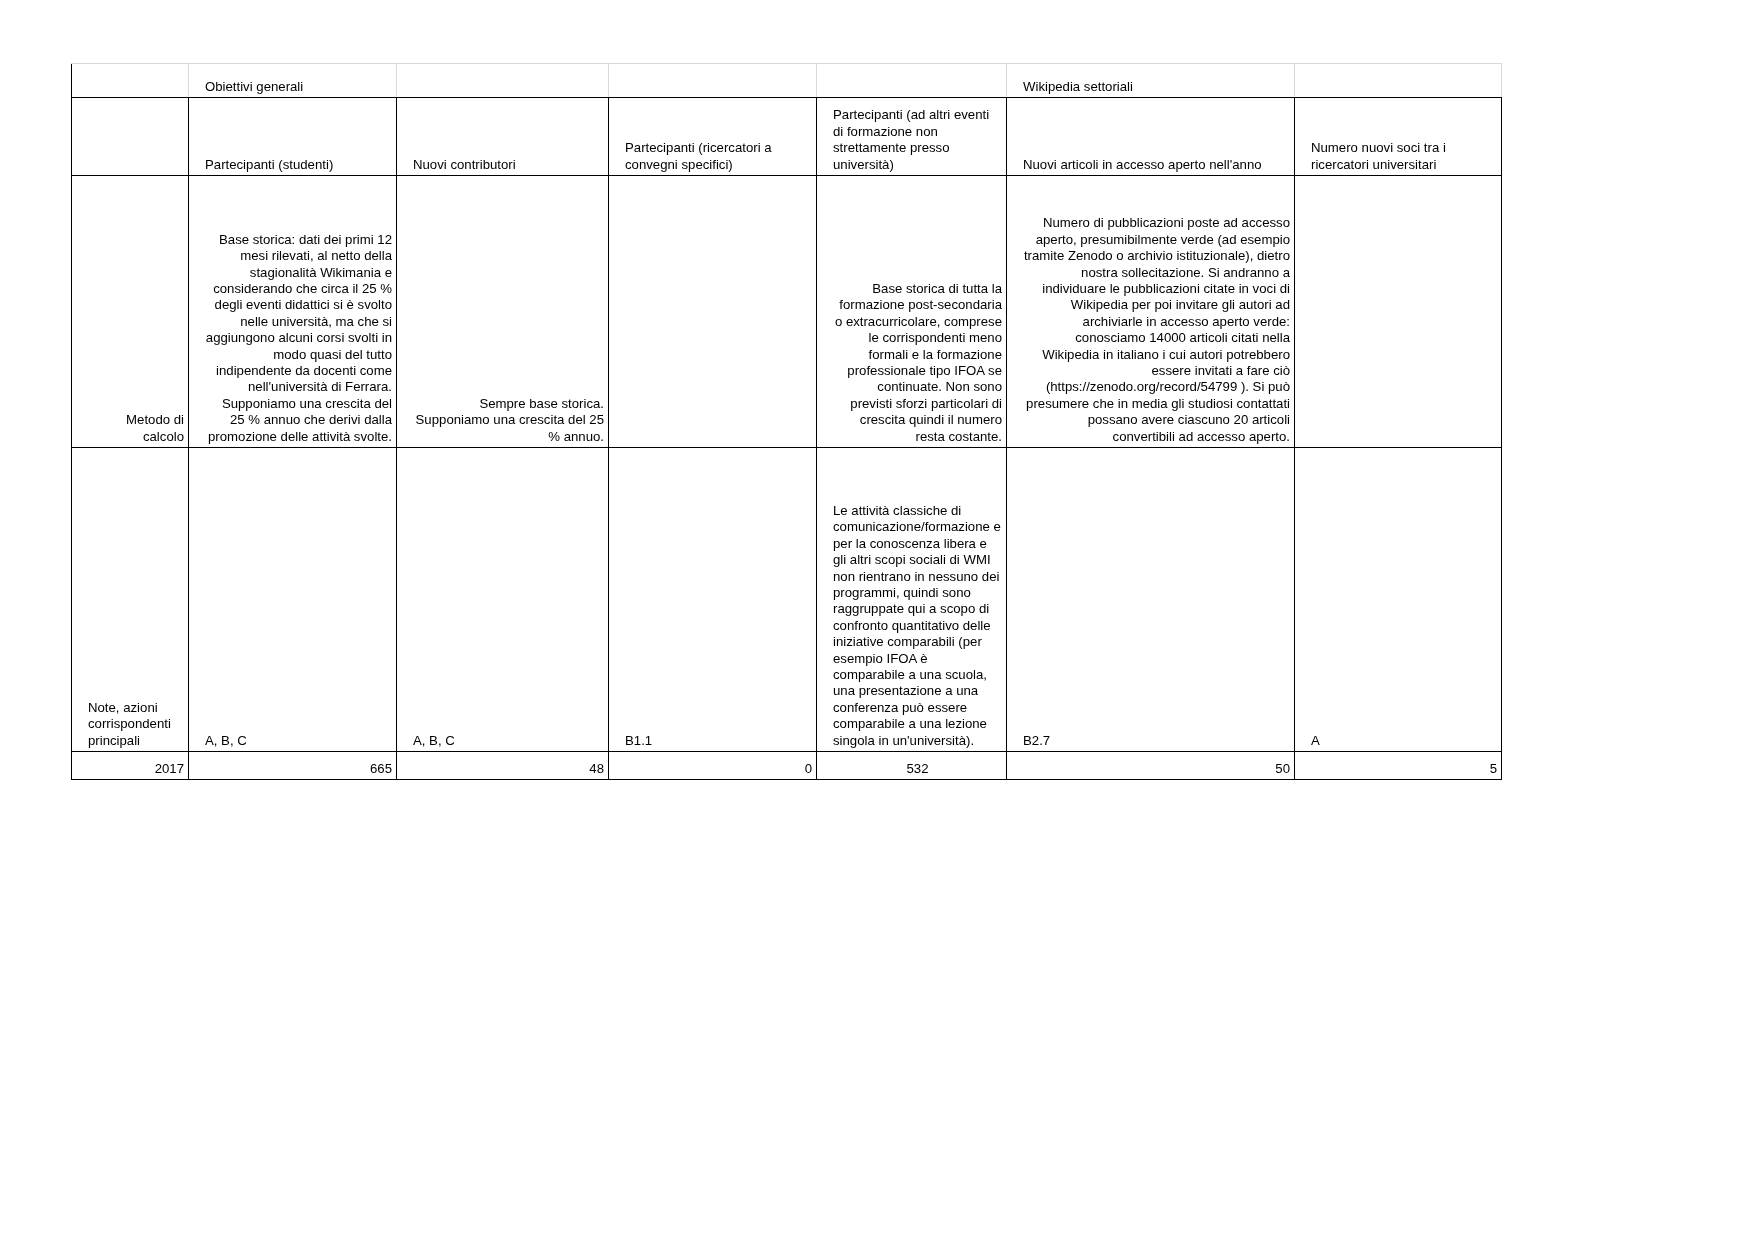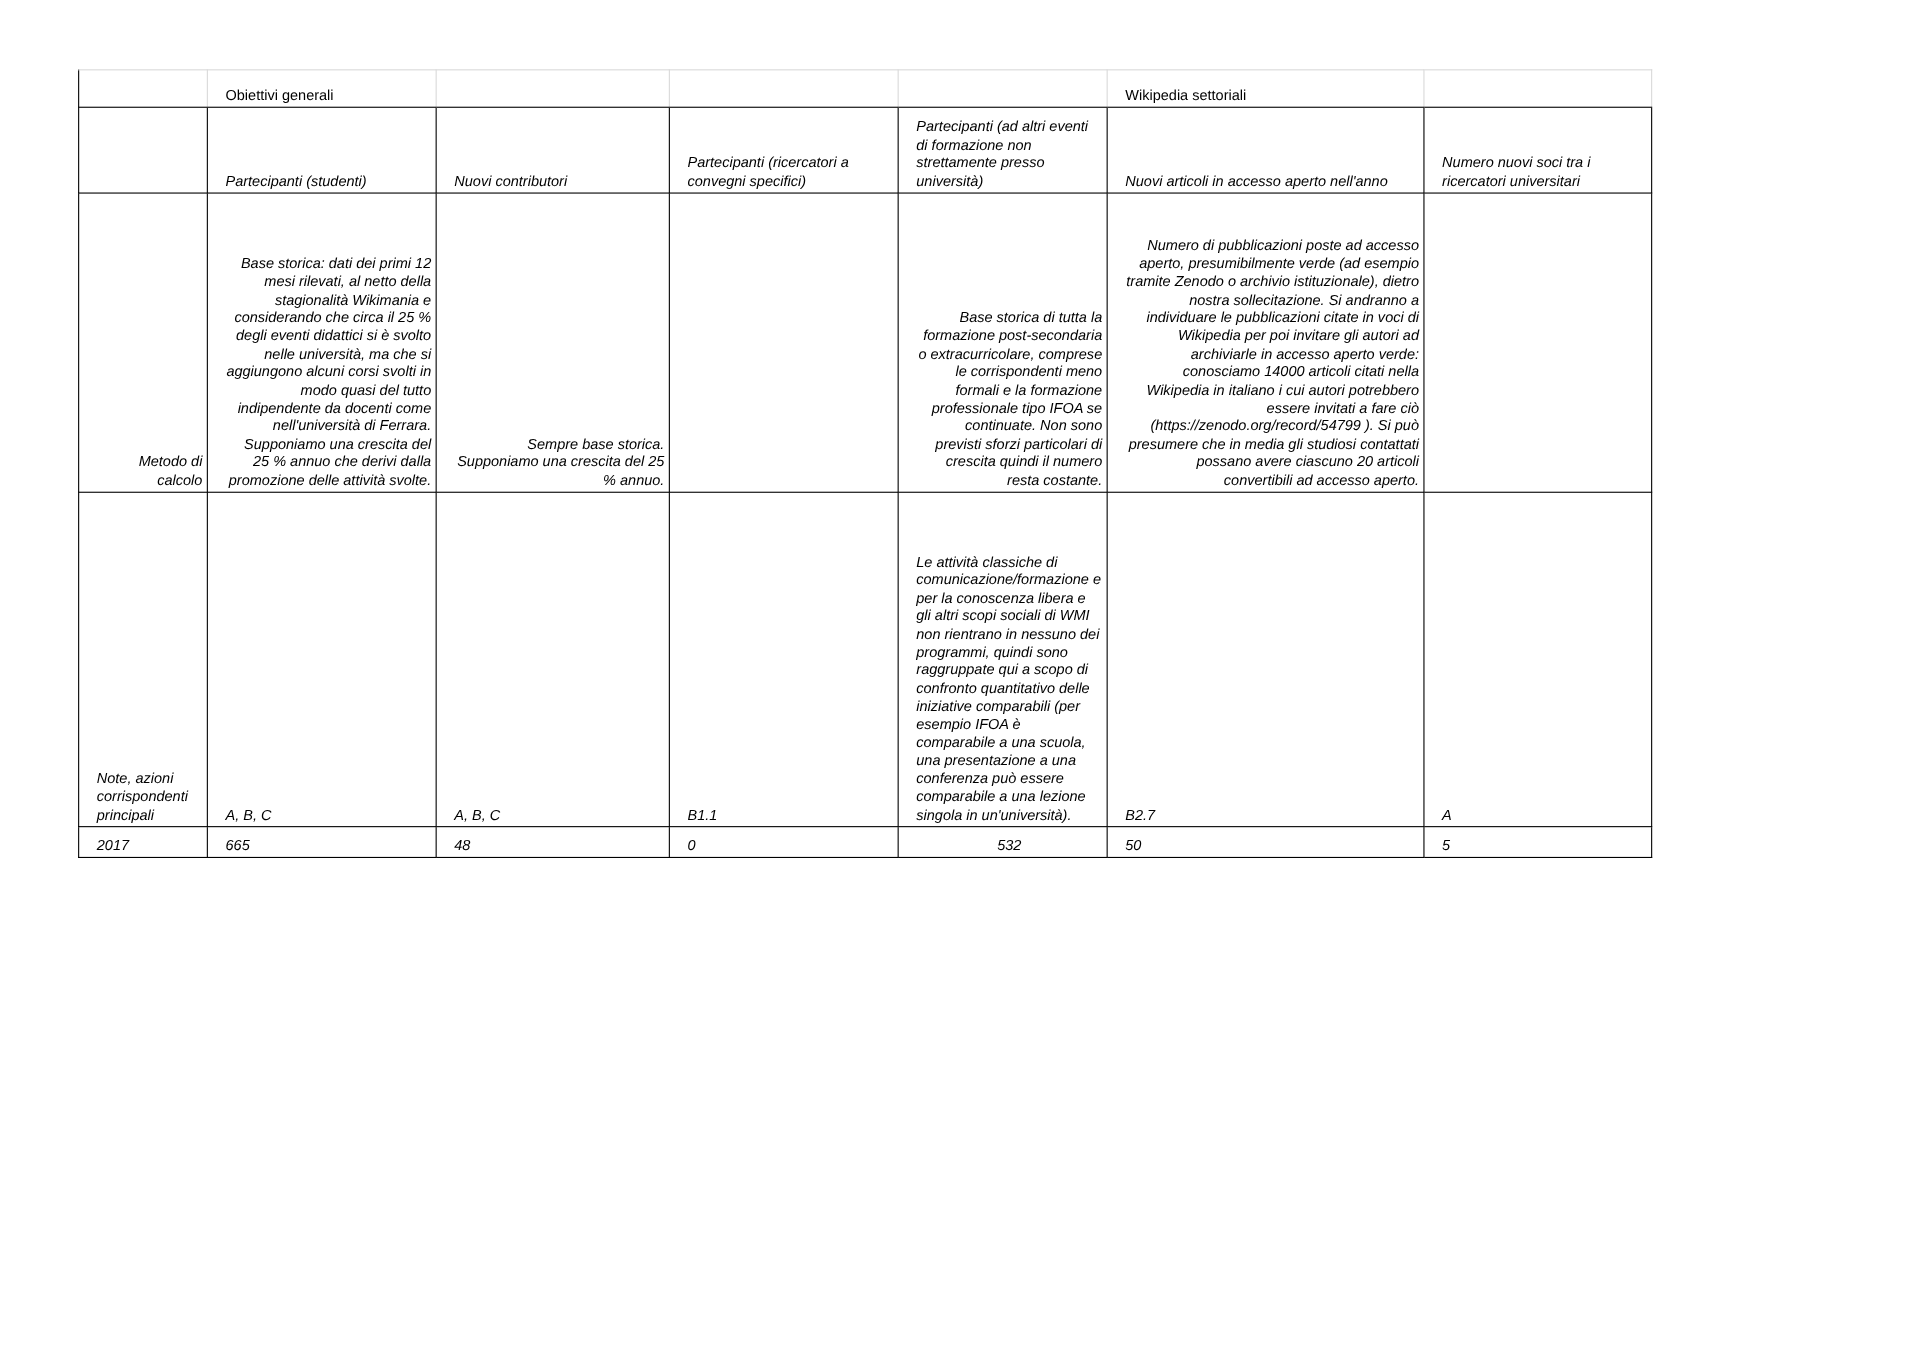--- a/index.html
+++ b/index.html
@@ -50,37 +50,37 @@
   .grouprow td.lead {
     border-left: 1.6px solid #000000;
   }
   .grouprow td.tail {
     border-right: 1px solid #d9d9d9;
   }
 
   
   .hdr td, .body td, .datarow td {
     border: 1.3px solid #000000;
-    font-style: italic;
   }
 
   .hdr td {
     height: 74px;
     vertical-align: bottom;
   }
   .body td {
     vertical-align: bottom;
   }
   .datarow td {
     height: 24px;
     vertical-align: middle;
     padding-top: 2px;
     padding-bottom: 2px;
   }
   .num {
+    text-align: right;
   }
   .lft {
     text-align: center;
   }
   .row-metodo td { height: 268px; text-align: right; }
   .row-note td { height: 300px; }
 
   
   col.c0 { width: 117px; }
   col.c1 { width: 208px; }

